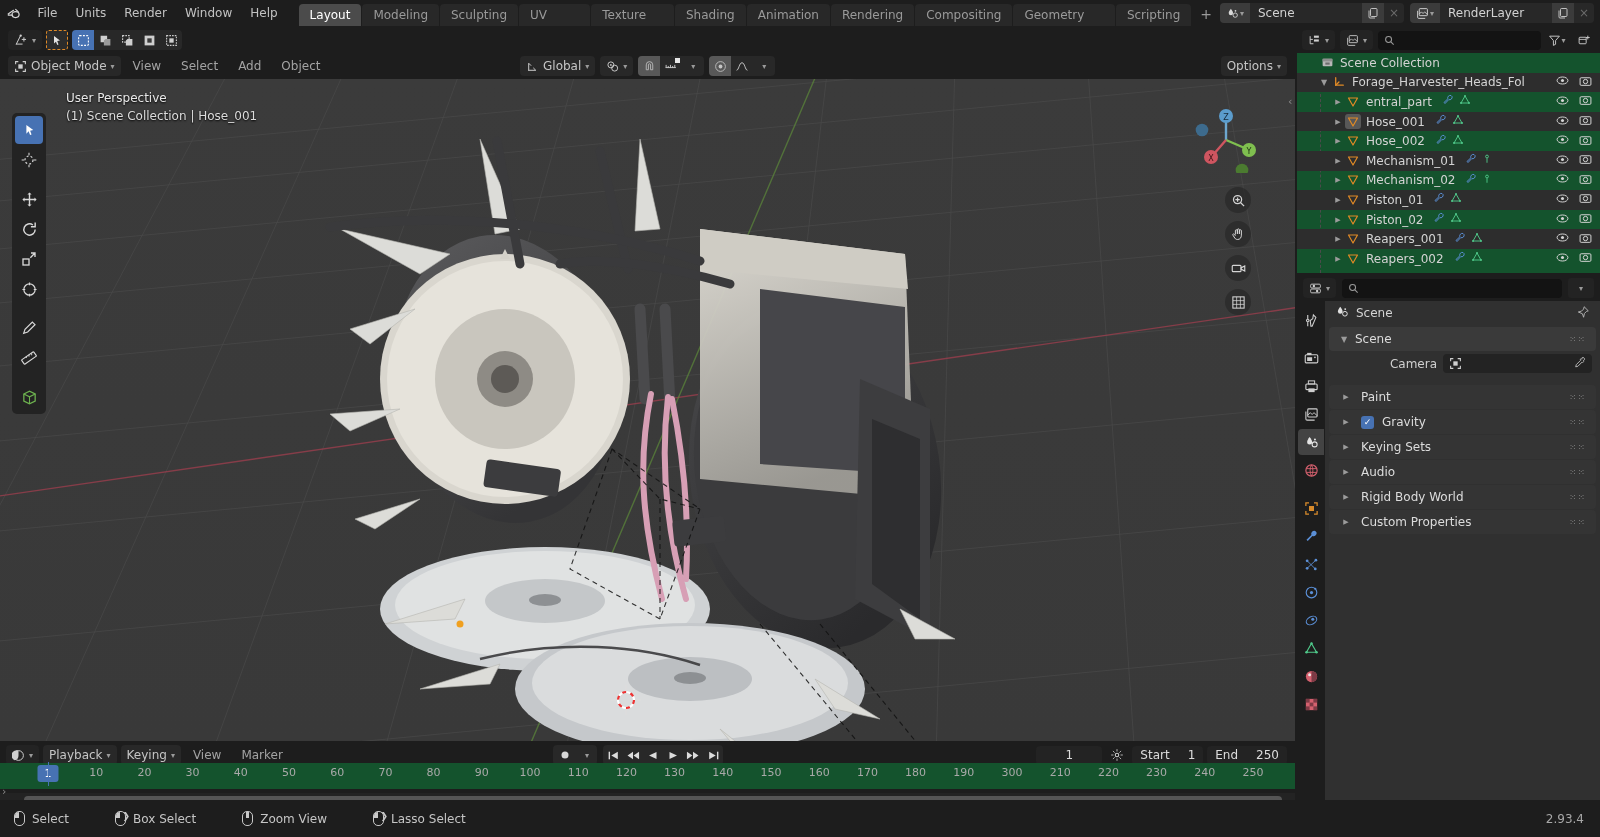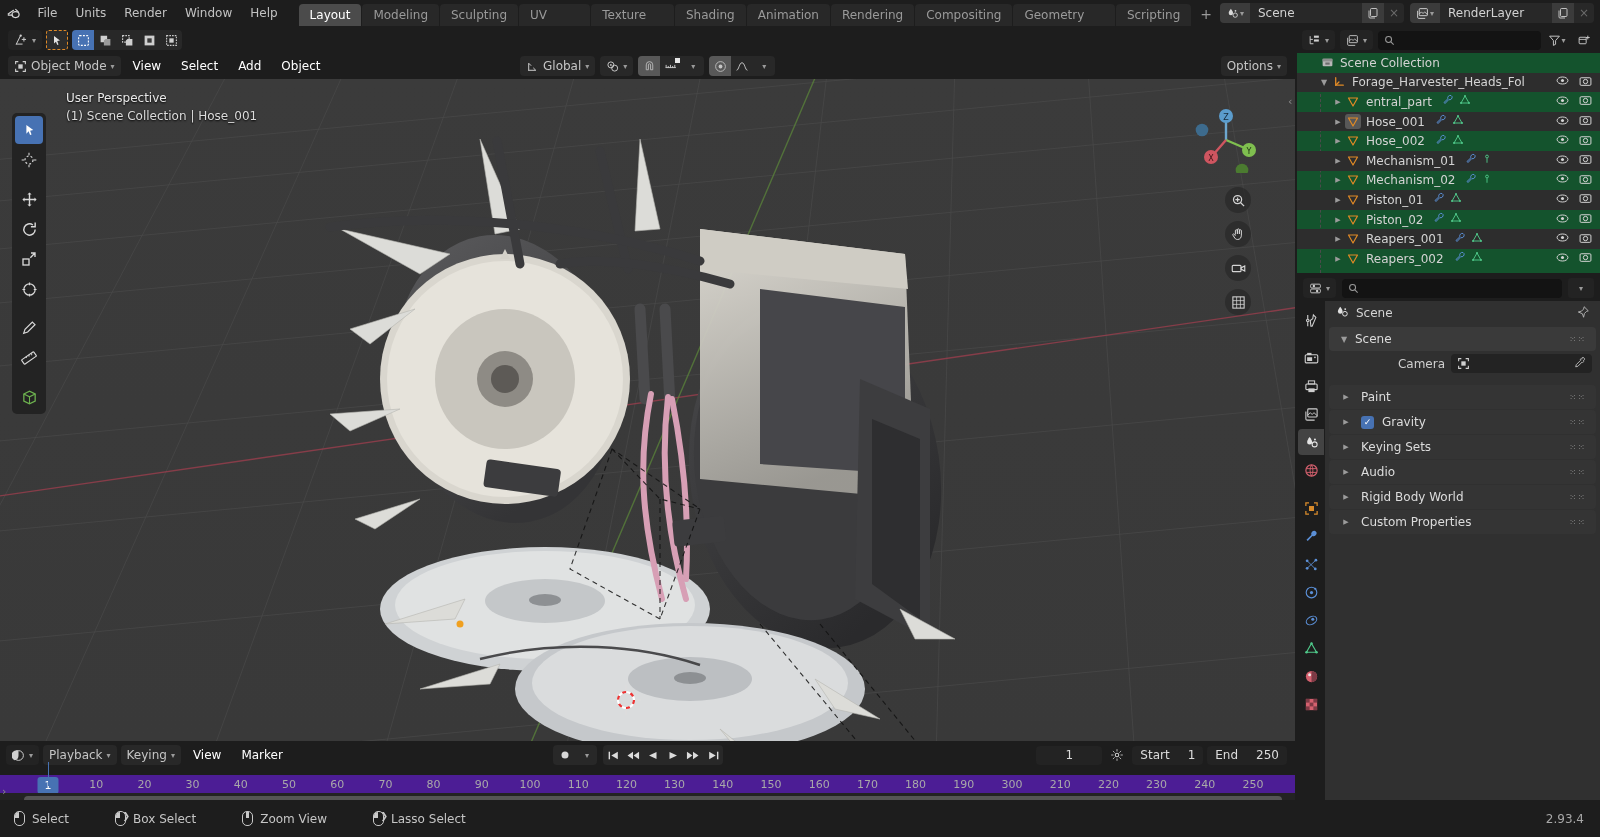--- a/index.html
+++ b/index.html
@@ -45,21 +45,21 @@
   .vp-row1 { top:0; }
   .vp-row2 { top:26px; }
   .pill { display:flex; align-items:center; height:20px; background:#282828; border-radius:4px; padding:0 6px; gap:4px; color:#c5c5c5; font-size:12px;}
   .pill.dark { background:#232323; }
   .icobtn { width:22px; height:20px; display:flex;align-items:center;justify-content:center; background:#282828; border-radius:3px; color:#c5c5c5; }
   .icobtn.grp { border-radius:0; }
   .group { display:flex; background:#282828; border-radius:4px; overflow:hidden; }
   .group .icobtn { background:transparent; }
   .group .icobtn.on { background:#4772b3; }
   .group .icobtn.on2 { background:#585858; }
-  .menu-sm { height:20px; line-height:20px; padding:0 8px; color:#ffffff; font-size:12px; border-radius:3px;}
+  .menu-sm { height:20px; line-height:20px; padding:0 8px; color:#a3a3a3; font-size:12px; border-radius:3px;}
   .chev { font-size:8px; color:#9a9a9a; }
   .orange-outline { outline:1px dashed #e08a26; outline-offset:-1px; border-radius:3px;}
 
   .vp-canvas {
     position:absolute; left:0; top:52px; width:1295px; height:662px;
     background:
       radial-gradient(ellipse 1200px 800px at 48% 55%, #434343 0%, #3a3a3a 45%, #303030 100%);
     overflow:hidden;
   }
   .vp-overlay-text { position:absolute; left:66px; top:10px; color:#e8e8e8; font-size:12px; line-height:18px; text-shadow:0 1px 2px #000;}
@@ -96,35 +96,35 @@
   .props-header { height:26px; background:#1d1d1d; display:flex; align-items:center; gap:6px; padding:0 6px;}
   .props-tabcol { position:absolute; left:0; top:26px; width:28px; bottom:0; background:#1d1d1d; padding-top:6px; display:flex; flex-direction:column; align-items:center; gap:2px;}
   .ptab { width:26px; height:26px; display:flex; align-items:center; justify-content:center; border-radius:4px 0 0 4px;}
   .ptab.active { background:#434343; }
   .ptab-gap { height:8px; }
   .props-main { position:absolute; left:28px; top:26px; right:0; bottom:0; background:#303030; overflow:hidden;}
   .breadcrumb { height:24px; display:flex; align-items:center; gap:7px; padding:0 10px; color:#d4d4d4; font-size:12px;}
   .panel-head { height:24px; display:flex; align-items:center; gap:6px; padding:0 10px; color:#dcdcdc; font-size:12px; background:#3a3a3a; margin:2px 4px 0 4px; border-radius:4px;}
   .panel-head .tri { font-size:8px; width:10px;}
   .grip { margin-left:auto; color:#7d7d7d; letter-spacing:1px; font-size:9px;}
-  .prop-row { height:25px; display:flex; align-items:center; padding:0 8px 0 12px; gap:6px;}
+  .prop-row { height:25px; display:flex; align-items:center; padding:0 8px 0 4px; gap:6px;}
   .prop-label { width:108px; text-align:right; color:#cfcfcf; font-size:12px; white-space:nowrap; overflow:hidden;}
   .prop-field { flex:1; height:19px; background:#232323; border-radius:4px; display:flex; align-items:center; padding:0 6px; gap:6px; position:relative;}
   .prop-field .eyedrop { position:absolute; right:6px; color:#c9c9c9; }
   .closed-panel { height:24px; display:flex; align-items:center; gap:8px; padding:0 10px; color:#dcdcdc; font-size:12px; margin:1px 4px 0 4px; border-radius:4px; background:#343434;}
   .cb { width:13px; height:13px; border-radius:3px; background:#4772b3; display:flex;align-items:center;justify-content:center; color:#fff; font-size:9px;}
 
   
   .timeline { position:absolute; left:0; top:743px; width:1295px; height:73px; background:#1d1d1d;}
   .tl-header { height:24px; display:flex; align-items:center; gap:4px; padding:0 6px;}
   .tl-play { display:flex; background:#282828; border-radius:4px; overflow:hidden; margin-left:auto;}
   .tl-play .icobtn { background:transparent; width:20px;}
   .num-field { height:19px; min-width:74px; background:#232323; border-radius:4px; display:flex; align-items:center; justify-content:center; color:#dcdcdc; font-size:12px;}
   .lbl-field { height:19px; background:#232323; border-radius:4px 0 0 4px; display:flex; align-items:center; padding:0 8px; gap:18px; color:#dcdcdc; font-size:12px;}
-  .tl-ruler { position:absolute; top:32px; left:0; width:1295px; height:26px; background:#4c1d95; }
+  .tl-ruler { position:absolute; top:20px; left:0; width:1295px; height:26px; background:#14532d; }
   .tick { position:absolute; top:3px; transform:translateX(-50%); color:#a9a9a9; font-size:11px;}
   .playhead { position:absolute; top:2px; transform:translateX(-50%); background:#4772b3; color:#fff; height:17px; line-height:17px; padding:0 7px; border-radius:3px; font-size:11px;}
   .playhead-line { position:absolute; top:19px; width:1px; height:24px; background:#4772b3;}
   .tl-scroll { position:absolute; top:50px; left:0; width:1295px; height:14px; background:#232323; }
   .tl-scrollbar { position:absolute; left:24px; top:3px; height:8px; width:1258px; background:#555; border-radius:4px;}
 
   
   .statusbar { position:absolute; left:0; top:800px; width:1600px; height:37px; background:#1d1d1d; display:flex; align-items:center; gap:0; padding-left:14px; color:#c5c5c5; font-size:12px;}
   .status-item { display:flex; align-items:center; gap:7px; margin-right:46px;}
   .mouse-ico { width:11px; height:15px; border:1.4px solid #c9c9c9; border-radius:5px; position:relative;}

